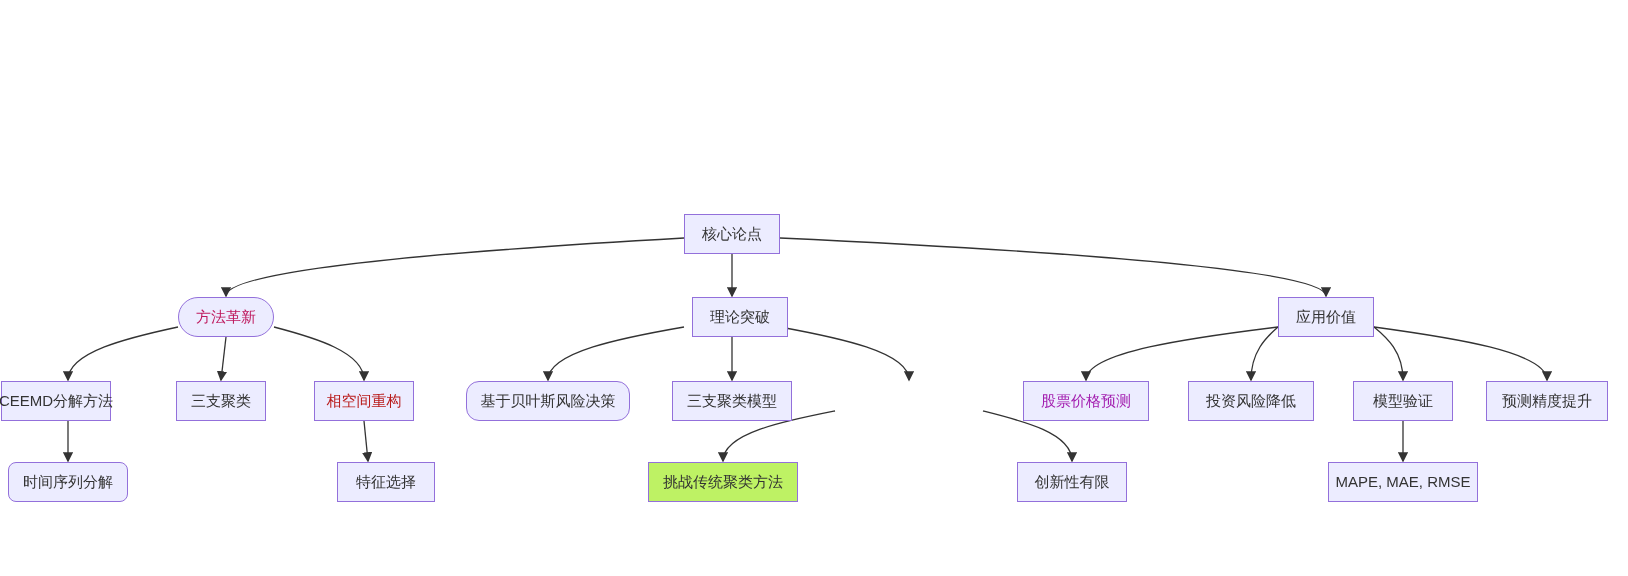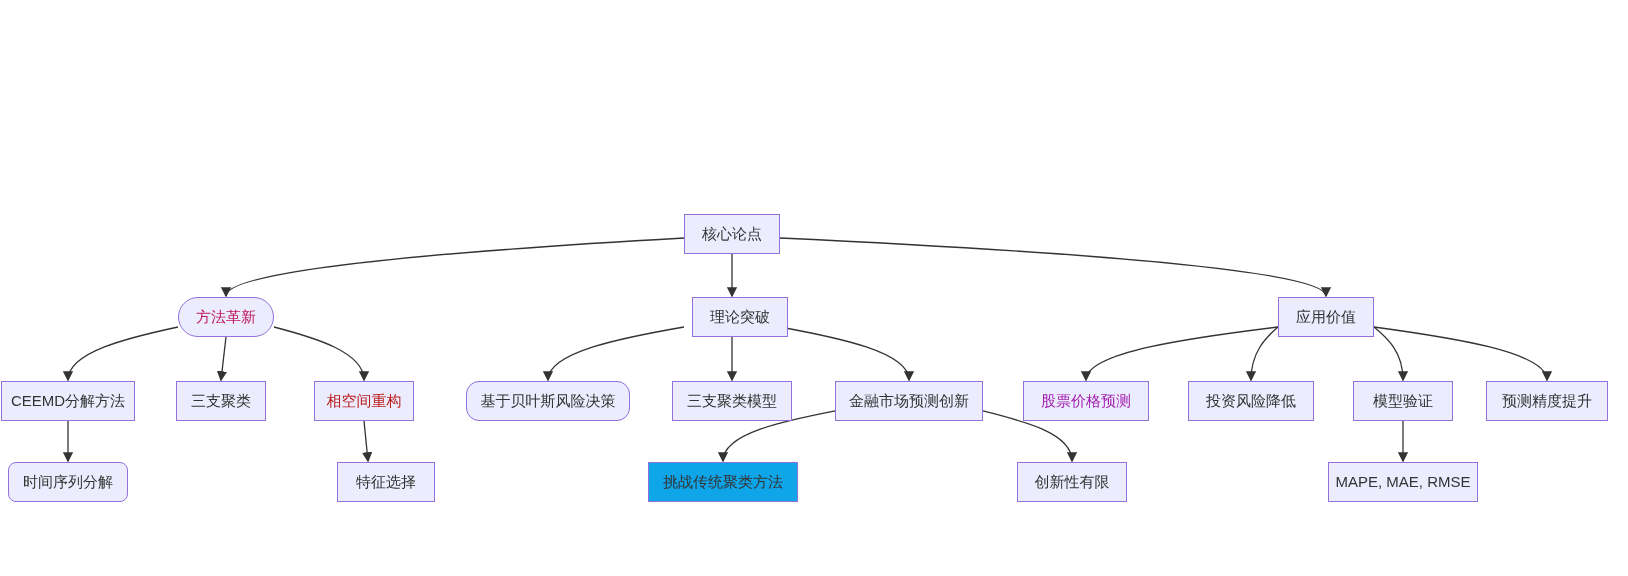--- a/index.html
+++ b/index.html
@@ -72,29 +72,28 @@
         <path d="M 835,411 C 784.6,421 723,433 723,461" fill="none" stroke="#333333" stroke-width="1.3" marker-end="url(#arrowhead)"></path>
         <path d="M 983,411 C 1023.05,421 1072,433 1072,461" fill="none" stroke="#333333" stroke-width="1.3" marker-end="url(#arrowhead)"></path>
         <path d="M 1403,421 L 1403,461" fill="none" stroke="#333333" stroke-width="1.3" marker-end="url(#arrowhead)"></path>
       </g>
   </svg>
   <div id="node-layer">
       <div class="node" style="left: 684px; top: 214px; width: 96px; height: 40px; background: rgb(236, 236, 255); border-color: rgb(147, 112, 219); color: rgb(51, 51, 51);">核心论点</div>
       <div class="node" style="left: 178px; top: 297px; width: 96px; height: 40px; background: rgb(236, 236, 255); border-color: rgb(147, 112, 219); color: #be185d; border-radius: 20px;">方法革新</div>
       <div class="node" style="left: 684px; top: 297px; width: 96px; height: 40px; background: rgb(236, 236, 255); border-color: rgb(147, 112, 219); color: rgb(51, 51, 51); margin-left: 8px;">理论突破</div>
       <div class="node" style="left: 1278px; top: 297px; width: 96px; height: 40px; background: rgb(236, 236, 255); border-color: rgb(147, 112, 219); color: rgb(51, 51, 51);">应用价值</div>
-      <div class="node" style="left: 1px; top: 381px; width: 134px; height: 40px; background: rgb(236, 236, 255); border-color: rgb(147, 112, 219); color: rgb(51, 51, 51);">CEEMD分解方法</div>
+      <div class="node" style="left: 1px; top: 381px; width: 110px; height: 40px; background: rgb(236, 236, 255); border-color: rgb(147, 112, 219); color: rgb(51, 51, 51);">CEEMD分解方法</div>
       <div class="node" style="left: 176px; top: 381px; width: 90px; height: 40px; background: rgb(236, 236, 255); border-color: rgb(147, 112, 219); color: rgb(51, 51, 51);">三支聚类</div>
       <div class="node" style="left: 314px; top: 381px; width: 100px; height: 40px; background: rgb(236, 236, 255); border-color: rgb(147, 112, 219); color: #b91c1c;">相空间重构</div>
       <div class="node" style="left: 466px; top: 381px; width: 164px; height: 40px; background: rgb(236, 236, 255); border-color: rgb(147, 112, 219); color: rgb(51, 51, 51); border-radius: 13px;">基于贝叶斯风险决策</div>
       <div class="node" style="left: 672px; top: 381px; width: 120px; height: 40px; background: rgb(236, 236, 255); border-color: rgb(147, 112, 219); color: rgb(51, 51, 51);">三支聚类模型</div>
-      <div class="node" style="left: 835px; top: 381px; width: 148px; height: 40px; background: rgb(236, 236, 255); border-color: rgb(147, 112, 219); color: rgb(51, 51, 51);">金融市场预测创新</div>
       <div class="node" style="left: 1023px; top: 381px; width: 126px; height: 40px; background: rgb(236, 236, 255); border-color: rgb(147, 112, 219); color: #a21caf;">股票价格预测</div>
       <div class="node" style="left: 1188px; top: 381px; width: 126px; height: 40px; background: rgb(236, 236, 255); border-color: rgb(147, 112, 219); color: rgb(51, 51, 51);">投资风险降低</div>
       <div class="node" style="left: 1353px; top: 381px; width: 100px; height: 40px; background: rgb(236, 236, 255); border-color: rgb(147, 112, 219); color: rgb(51, 51, 51);">模型验证</div>
       <div class="node" style="left: 1486px; top: 381px; width: 122px; height: 40px; background: rgb(236, 236, 255); border-color: rgb(147, 112, 219); color: rgb(51, 51, 51);">预测精度提升</div>
       <div class="node" style="left: 8px; top: 462px; width: 120px; height: 40px; background: rgb(236, 236, 255); border-color: rgb(147, 112, 219); color: rgb(51, 51, 51); border-radius: 8px;">时间序列分解</div>
       <div class="node" style="left: 337px; top: 462px; width: 98px; height: 40px; background: rgb(236, 236, 255); border-color: rgb(147, 112, 219); color: rgb(51, 51, 51);">特征选择</div>
-      <div class="node" style="left: 648px; top: 462px; width: 150px; height: 40px; background: #0ea5e9; border-color: rgb(147, 112, 219); color: rgb(51, 51, 51);">挑战传统聚类方法</div>
+      <div class="node" style="left: 648px; top: 462px; width: 150px; height: 40px; background: #bef264; border-color: rgb(147, 112, 219); color: rgb(51, 51, 51);">挑战传统聚类方法</div>
       <div class="node" style="left: 1017px; top: 462px; width: 110px; height: 40px; background: rgb(236, 236, 255); border-color: rgb(147, 112, 219); color: rgb(51, 51, 51);">创新性有限</div>
       <div class="node" style="left: 1328px; top: 462px; width: 150px; height: 40px; background: rgb(236, 236, 255); border-color: rgb(147, 112, 219); color: rgb(51, 51, 51); text-align: right;">MAPE, MAE, RMSE</div>
     </div>
 </div>
 
 </body></html>

